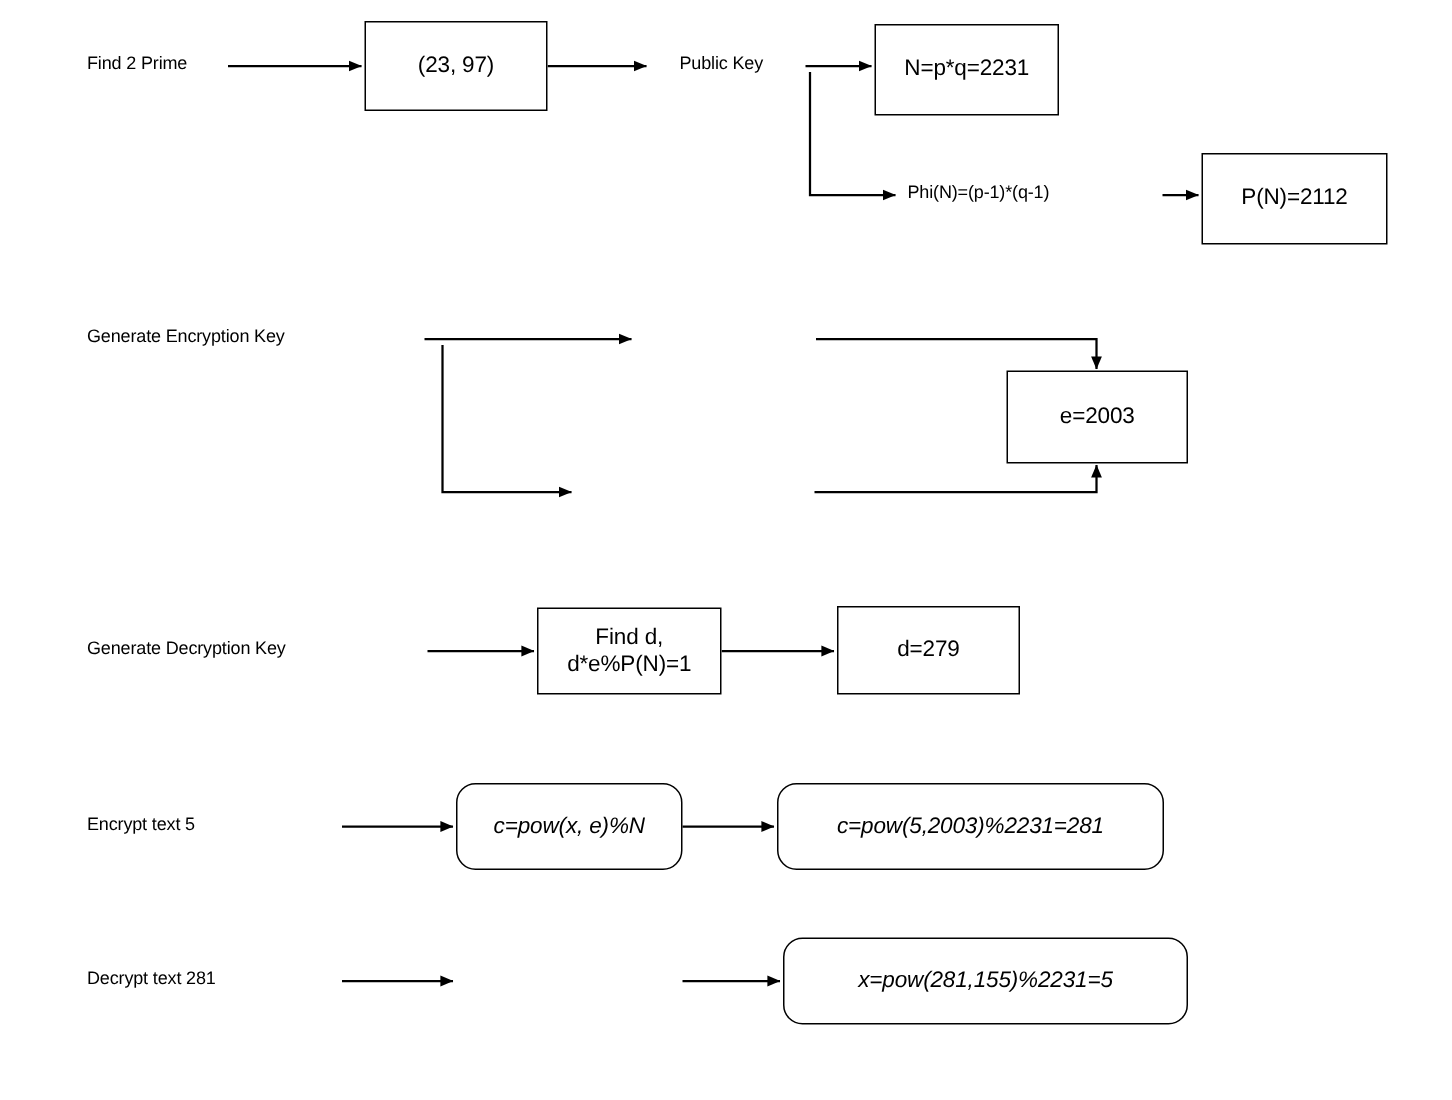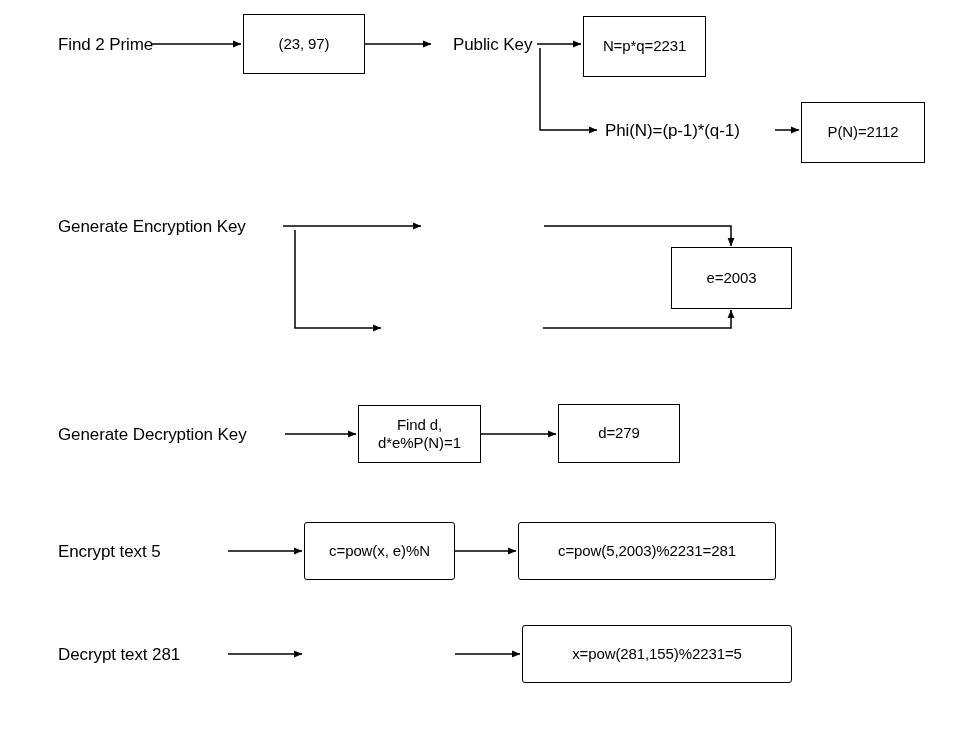--- a/index.html
+++ b/index.html
@@ -36,25 +36,26 @@
     align-items: center;
     justify-content: center;
     text-align: center;
     font-size: 15px;
     line-height: 1.22;
     letter-spacing: -0.1px;
     white-space: pre-line;
     padding: 0 3px;
   }
   .node.rounded {
-    border-radius: 3px;
+    border-radius: 13px;
+    font-style: italic;
   }
   .label {
     position: absolute;
-    font-size: 17px;
+    font-size: 12px;
     line-height: 1;
     white-space: nowrap;
     letter-spacing: -0.1px;
   }
 </style>
 </head>
 <body>
 
 <div id="canvas">
 

